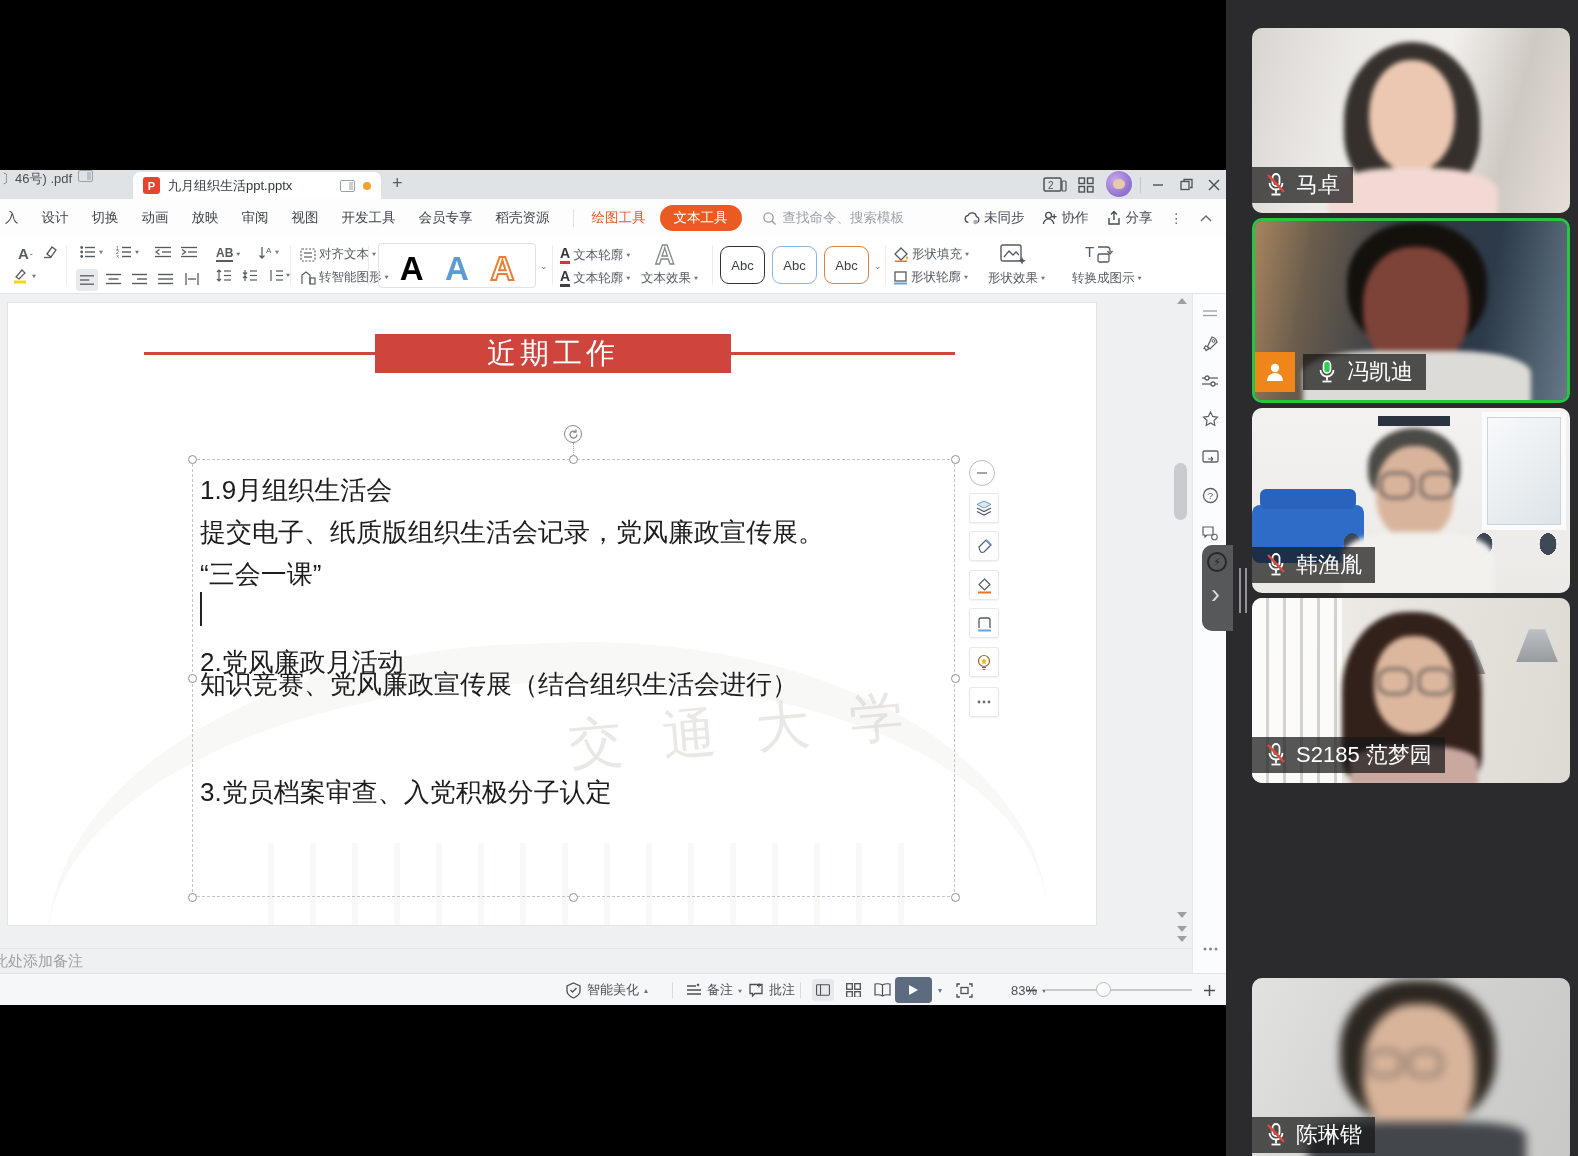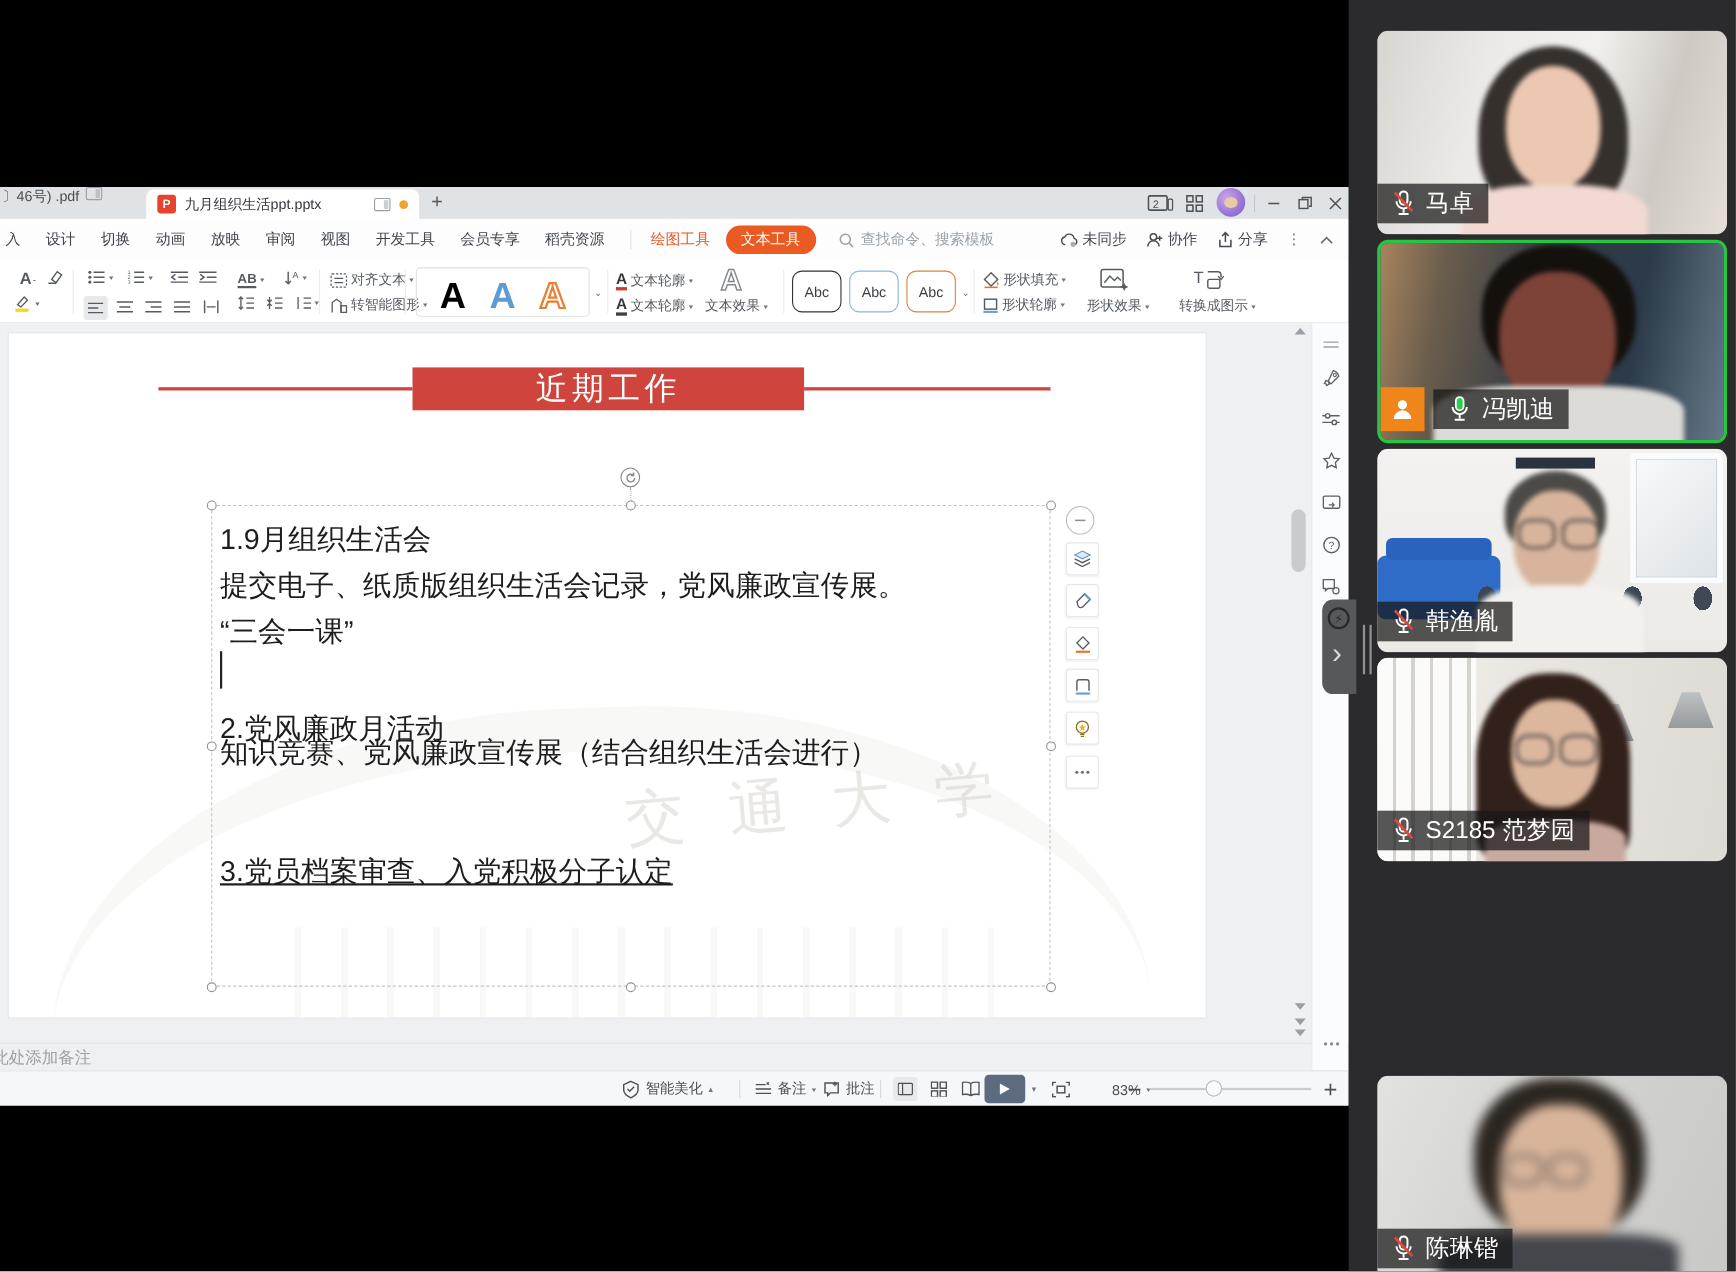--- a/index.html
+++ b/index.html
@@ -528,21 +528,21 @@
               <path d="M9 5.5 a3.5 3.5 0 1 1 -1.2-2.6" fill="none" stroke="#85898d" stroke-width="1.3"></path>
               <path d="M8 0.5 v2.7 h-2.7" fill="none" stroke="#85898d" stroke-width="1.3"></path>
             </svg>
           </div>
         <div id="slide-lines">
             <div class="sline" style="top: 170px;">1.9月组织生活会</div>
             <div class="sline" style="top: 212px;">提交电子、纸质版组织生活会记录，党风廉政宣传展。</div>
             <div class="sline" style="top: 254px;">“三会一课”</div>
             <div class="sline" style="top: 342px;">2.党风廉政月活动</div>
             <div class="sline" style="top: 364px; text-align: center;">知识竞赛、党风廉政宣传展（结合组织生活会进行）</div>
-            <div class="sline" style="top: 472px; text-decoration: underline;">3.党员档案审查、入党积极分子认定</div>
+            <div class="sline" style="top: 472px;">3.党员档案审查、入党积极分子认定</div>
           </div>
         <div id="cursor"></div>
         <div id="handles">
             <div class="hnd" style="left: 180px; top: 152px;"></div>
             <div class="hnd" style="left: 561px; top: 152px;"></div>
             <div class="hnd" style="left: 943px; top: 152px;"></div>
             <div class="hnd" style="left: 180px; top: 371px;"></div>
             <div class="hnd" style="left: 943px; top: 371px;"></div>
             <div class="hnd" style="left: 180px; top: 590px;"></div>
             <div class="hnd" style="left: 561px; top: 590px;"></div>

